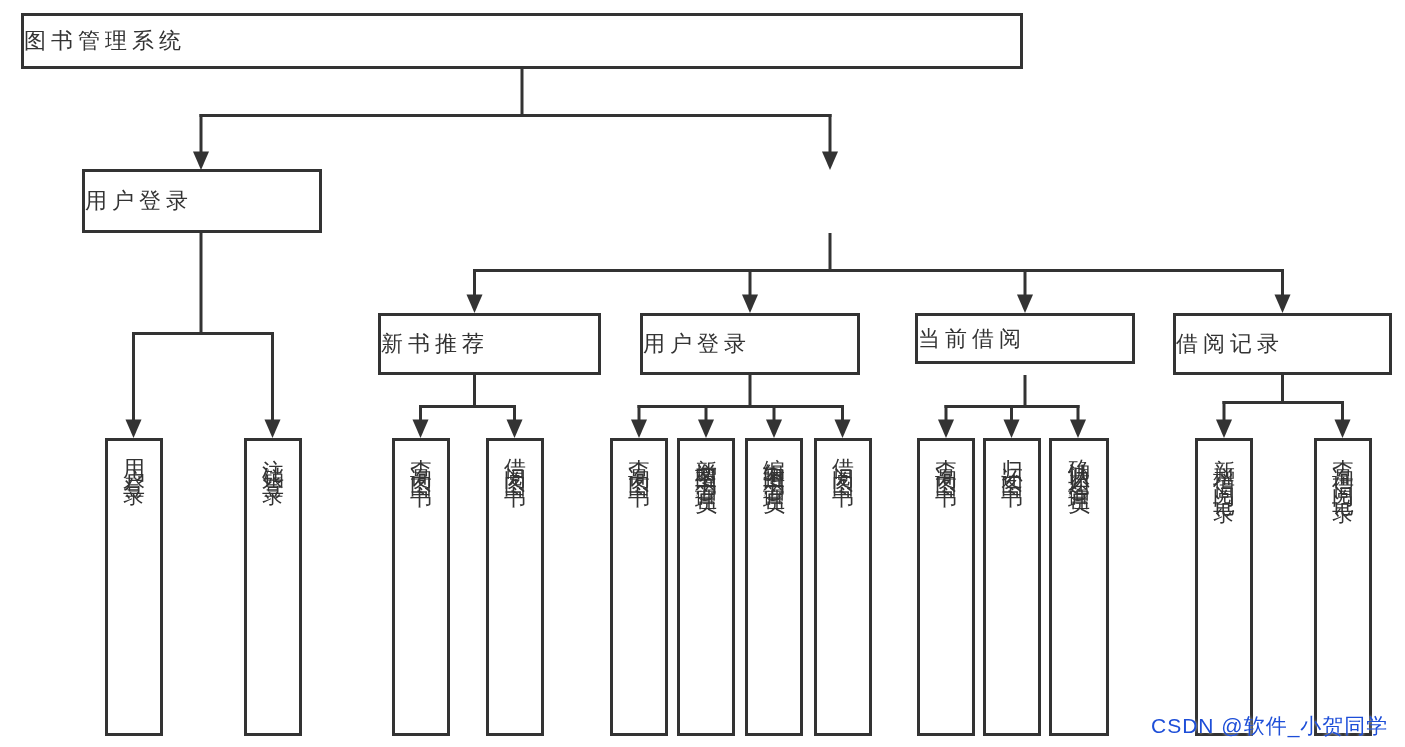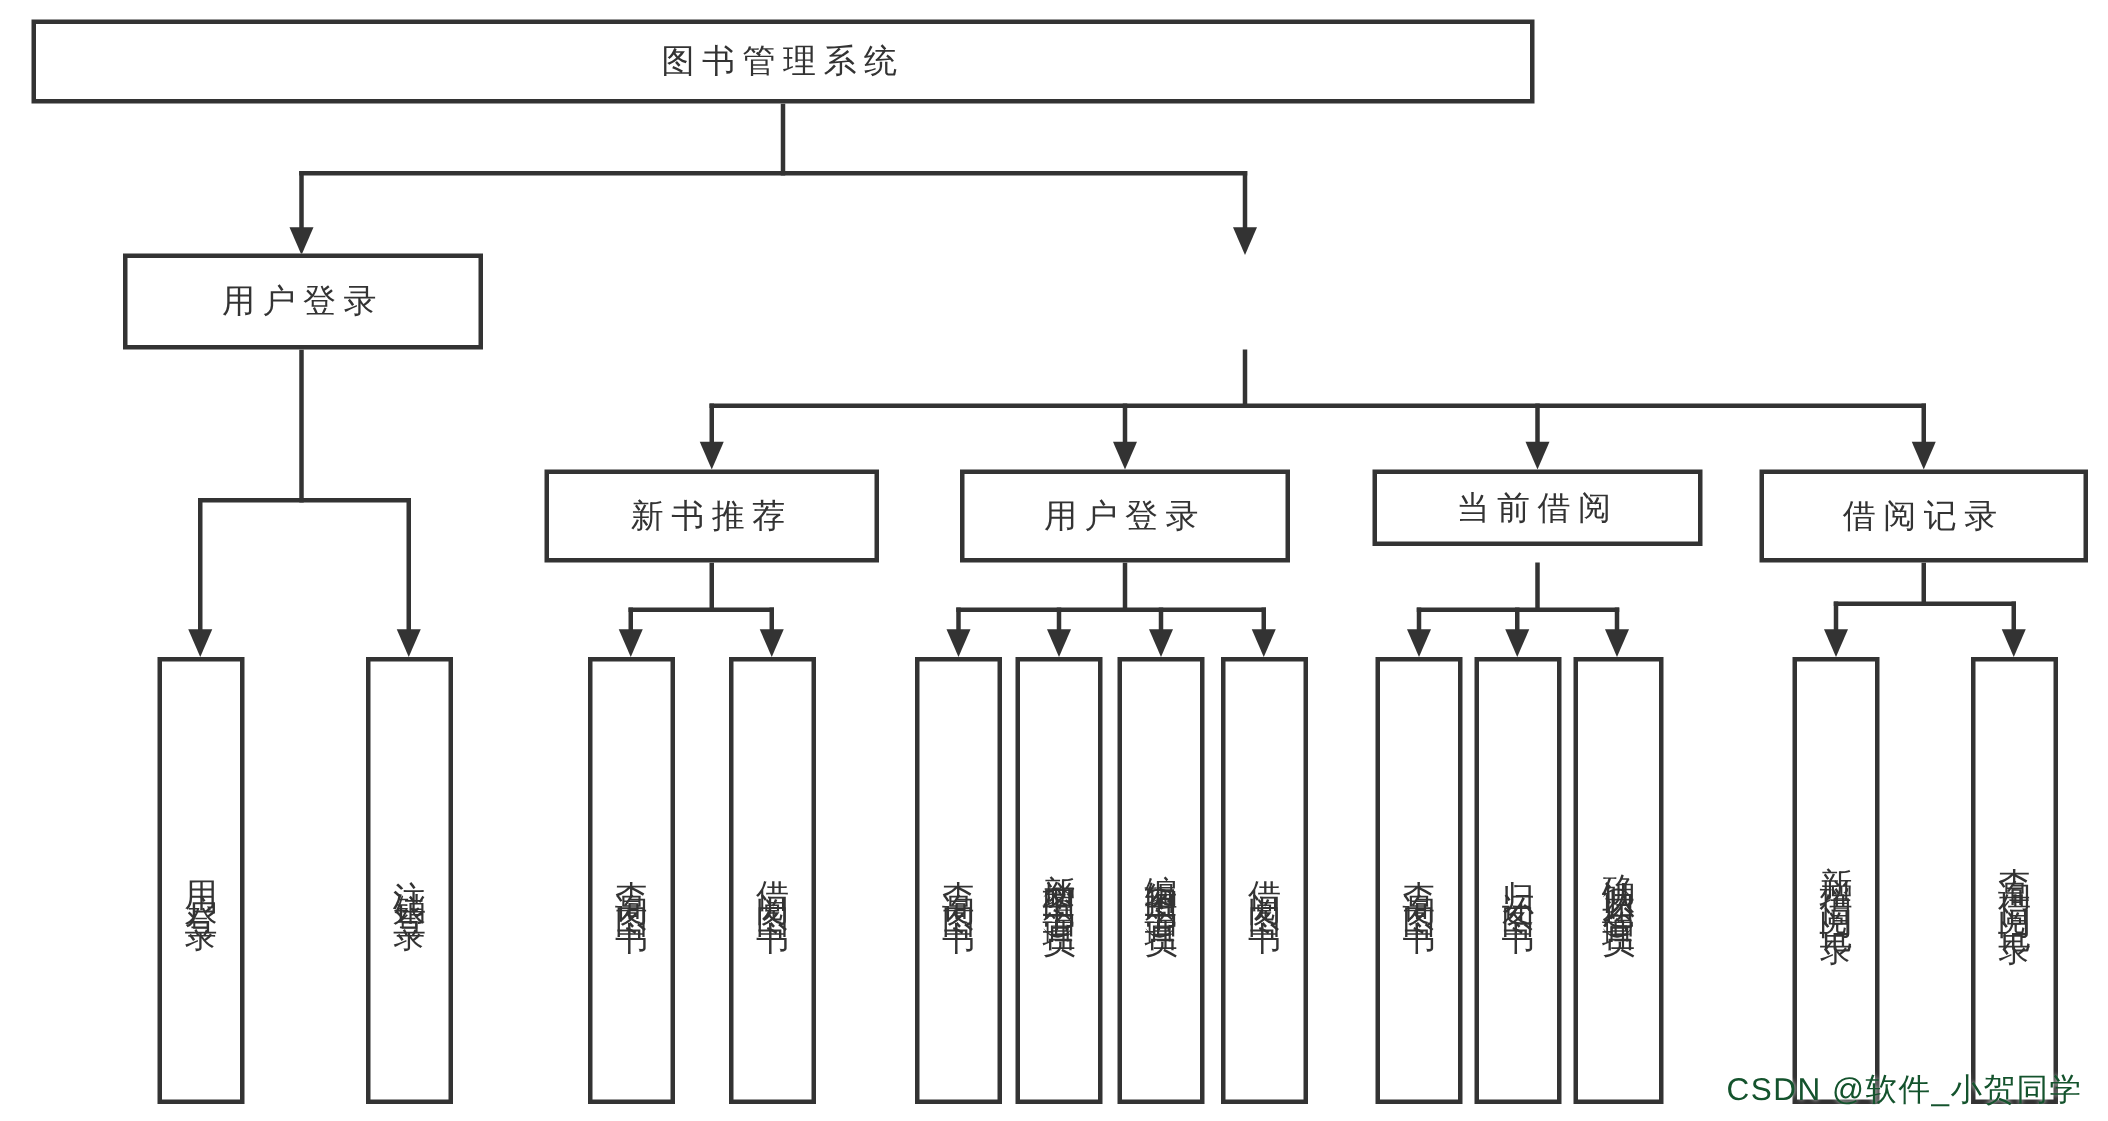--- a/index.html
+++ b/index.html
@@ -5,31 +5,31 @@
   html,body{margin:0;padding:0;background:#ffffff;}
   .stage{
     position:relative;width:1405px;height:747px;background:#ffffff;
     font-family:"Liberation Sans",sans-serif;color:#333333;overflow:hidden;
   }
   .connectors{position:absolute;left:0;top:0;width:1405px;height:747px;z-index:0;}
   .connectors line{stroke:#333333;stroke-width:3;}
   .connectors polygon{fill:#333333;stroke:none;}
   .node{
     position:absolute;background:#ffffff;border:3px solid #333333;box-sizing:border-box;
-    display:flex;align-items:center;justify-content:center;
+    display:flex;align-items:center;justify-content:flex-start;
     font-size:22px;letter-spacing:5px;white-space:nowrap;z-index:1;
   }
   .leaf{
     writing-mode:vertical-rl;text-orientation:mixed;
     font-size:22px;letter-spacing:9px;white-space:normal;
   }
   .leaf.long{letter-spacing:5px;}
   .watermark{
     position:absolute;left:1151px;top:712px;z-index:5;
-    font-size:21px;letter-spacing:1px;color:#14532d;
+    font-size:21px;letter-spacing:1px;color:#1d4ed8;
     text-shadow:0 0 3px rgba(255,255,255,0.9);
   }
 </style>
 </head>
 <body>
 
 <div class="stage">
 
   <svg class="connectors" viewBox="0 0 1405 747" xmlns="http://www.w3.org/2000/svg">
     <g>
@@ -107,21 +107,21 @@
   </svg>
 
   <div class="node" style="left:21px;top:13px;width:1002px;height:56px;">
     <span>图书管理系统</span>
   </div>
 
   <div class="node" style="left:82px;top:169px;width:240px;height:64px;">
     <span>用户登录</span>
   </div>
 
-  <div class="node" style="left:363px;top:313px;width:223px;height:62px;">
+  <div class="node" style="left:378px;top:313px;width:223px;height:62px;">
     <span>新书推荐</span>
   </div>
   <div class="node" style="left:640px;top:313px;width:220px;height:62px;">
     <span>用户登录</span>
   </div>
   <div class="node" style="left:915px;top:313px;width:220px;height:51px;">
     <span>当前借阅</span>
   </div>
   <div class="node" style="left:1173px;top:313px;width:219px;height:62px;">
     <span>借阅记录</span>

